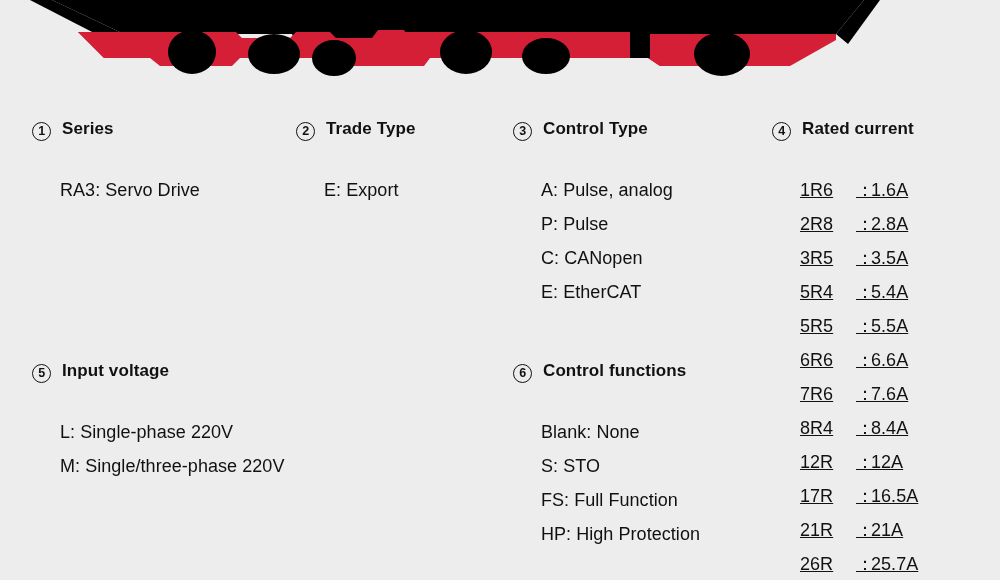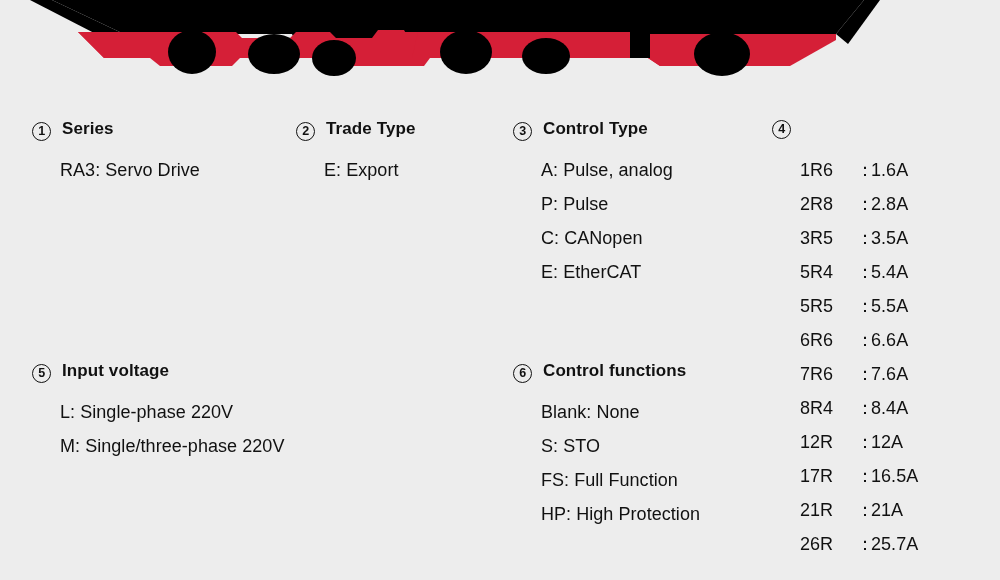--- a/index.html
+++ b/index.html
@@ -62,32 +62,33 @@
     top: 1px;
     letter-spacing: -0.5px;
   }
   .sec-title {
     font-size: 17px;
     font-weight: bold;
     letter-spacing: 0.1px;
     white-space: nowrap;
   }
   .sec-items {
-    margin-top: 8px;
+    margin-top: 28px;
     padding-left: 28px;
   }
   .item {
     font-size: 18px;
     line-height: 34px;
     white-space: nowrap;
     letter-spacing: 0.05px;
   }
   .item.cur {
     display: flex;
     align-items: baseline;
+    text-decoration: underline;
   }
   .item .code {
     display: inline-block;
     min-width: 56px;
   }
   .item .sep {
     display: inline-block;
     width: 15px;
     text-align: left;
   }
@@ -168,20 +169,21 @@
       <div class="item">A: Pulse, analog</div>
       <div class="item">P: Pulse</div>
       <div class="item">C: CANopen</div>
       <div class="item">E: EtherCAT</div>
     </div>
   </div>
 
   <div class="section" id="sec-4">
     <div class="sec-head">
       <span class="marker">4</span>
+      <span class="sec-title">Rated current</span>
     </div>
     <div class="sec-items" id="cur-list">
         <div class="item cur">
           <span class="code">1R6</span>
           <span class="sep">：</span>
           <span class="value">1.6A</span>
         </div>
         <div class="item cur">
           <span class="code">2R8</span>
           <span class="sep">：</span>

